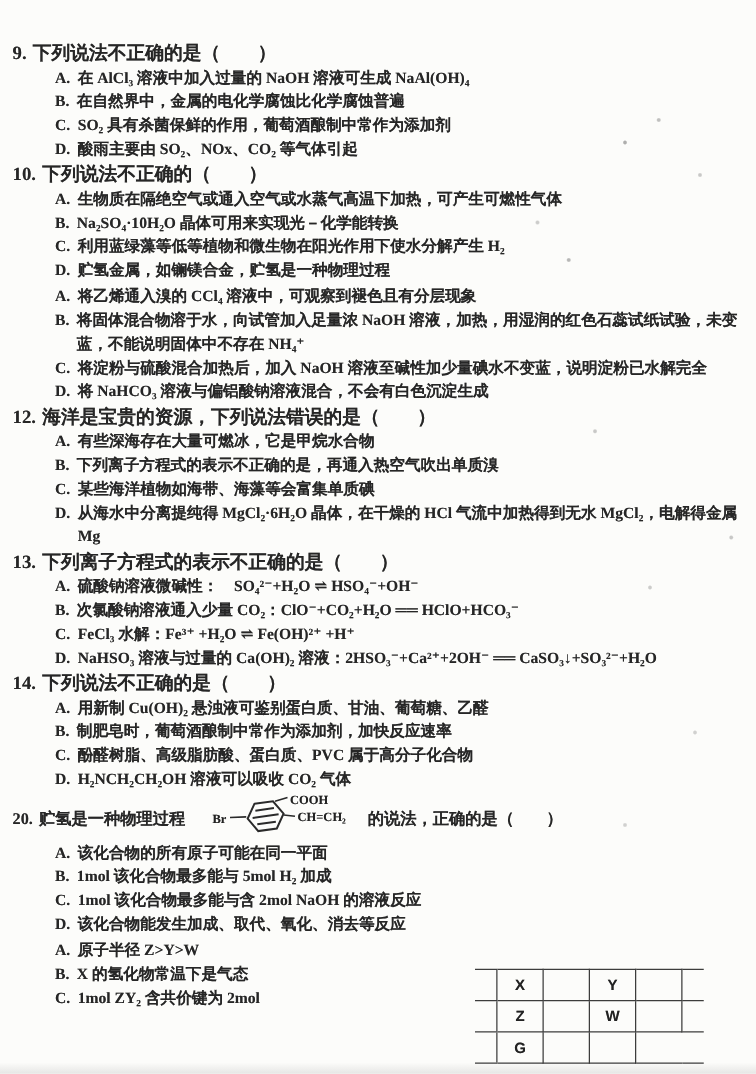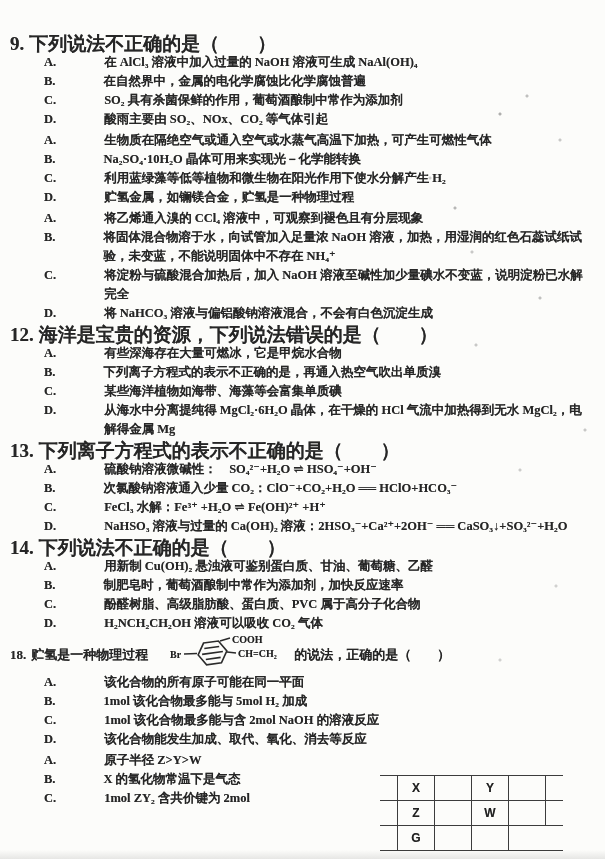--- a/index.html
+++ b/index.html
@@ -19,25 +19,25 @@
       radial-gradient(circle at 476px 345px, rgba(80,80,80,.30) 1px, transparent 2px),
       radial-gradient(circle at 556px 586px, rgba(80,80,80,.25) 1px, transparent 2px),
       radial-gradient(circle at 500px 660px, rgba(80,80,80,.25) 1px, transparent 2px),
       linear-gradient(to top, rgba(130,130,130,.18) 0, rgba(130,130,130,0) 9px);
     font-family:"Liberation Serif","DejaVu Serif","DejaVu Sans",serif;
     color:#262626;font-weight:600;
     text-shadow:0 0 .4px rgba(45,45,45,.55);
   }
   .page{padding:34px 12px 0 10px;}
   .q{margin:0 0 2px 0;}
-  .stem{font-size:19px;line-height:19px;}
+  .stem{font-size:15px;line-height:19px;}
   .qnum{margin-right:5px;}
   .opt{display:flex;padding-left:34px;font-size:12.5px;line-height:19px;}
   .olabel{flex:0 0 auto;margin-right:6px;white-space:nowrap;}
-  .otext{flex:1 1 auto;margin-left:42px;}
+  .otext{flex:1 1 auto;}
   
   .stem15{display:flex;align-items:center;height:38px;font-size:13px;}
   .molecule{display:inline-block;margin:0 2px;}
   .molecule svg{display:block;}
   
   .q16{position:relative;}
   .ptable{position:absolute;right:30px;top:24px;border-collapse:collapse;
           font-family:"Liberation Sans","DejaVu Sans",sans-serif;}
   .ptable td{border:1.4px solid #3c3c3c;width:36px;height:24px;text-align:center;
              font-size:12px;font-weight:bold;color:#222;padding:0;}
@@ -62,20 +62,21 @@
         <span class="olabel">C.</span>
         <span class="otext">SO₂ 具有杀菌保鲜的作用，葡萄酒酿制中常作为添加剂</span>
       </div>
     <div class="opt">
         <span class="olabel">D.</span>
         <span class="otext">酸雨主要由 SO₂、NOx、CO₂ 等气体引起</span>
       </div>
   </div>
 
   <div class="q">
+    <div class="stem"><span class="qnum">10.</span><span>下列说法不正确的（　　）</span></div>
     <div class="opt">
         <span class="olabel">A.</span>
         <span class="otext">生物质在隔绝空气或通入空气或水蒸气高温下加热，可产生可燃性气体</span>
       </div>
     <div class="opt">
         <span class="olabel">B.</span>
         <span class="otext">Na₂SO₄·10H₂O 晶体可用来实现光－化学能转换</span>
       </div>
     <div class="opt">
         <span class="olabel">C.</span>
@@ -161,21 +162,21 @@
         <span class="otext">酚醛树脂、高级脂肪酸、蛋白质、PVC 属于高分子化合物</span>
       </div>
     <div class="opt">
         <span class="olabel">D.</span>
         <span class="otext">H₂NCH₂CH₂OH 溶液可以吸收 CO₂ 气体</span>
       </div>
   </div>
 
   <div class="q">
     <div class="stem stem15">
-      <span class="qnum">18.</span>
+      <span class="qnum">20.</span>
       <span>贮氢是一种物理过程</span>
       <span class="molecule">
         <svg width="142" height="38" viewBox="0 0 142 38">
           <g stroke="#2a2a2a" stroke-width="1.6" fill="none" transform="rotate(-8 62 18)">
             <polygon points="55,7 70,7 77,18 70,29 55,29 48,18"></polygon>
             <line x1="55" y1="12.5" x2="70" y2="12.5"></line>
             <line x1="52" y1="18" x2="73" y2="18"></line>
             <line x1="55" y1="23.5" x2="70" y2="23.5"></line>
           </g>
           <line x1="34" y1="19" x2="47" y2="18.5" stroke="#2a2a2a" stroke-width="1.4"></line>

